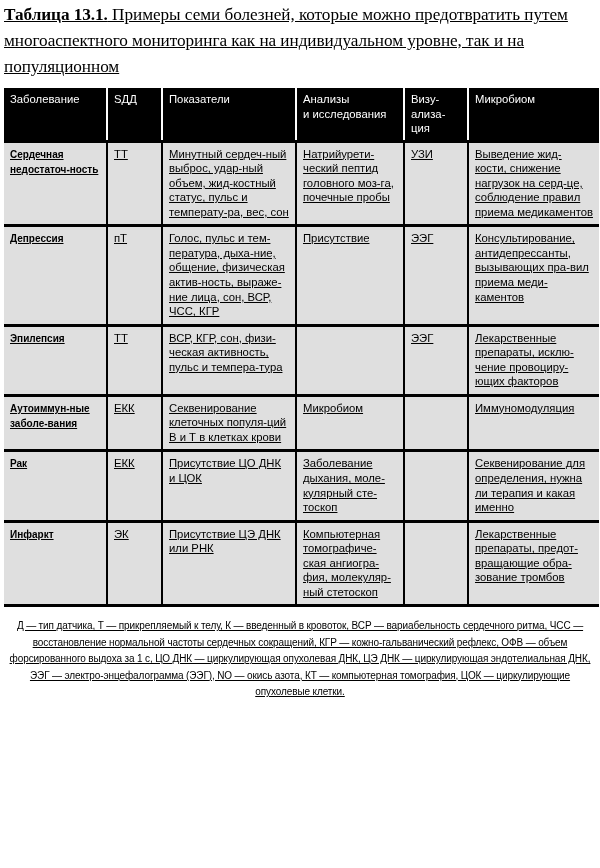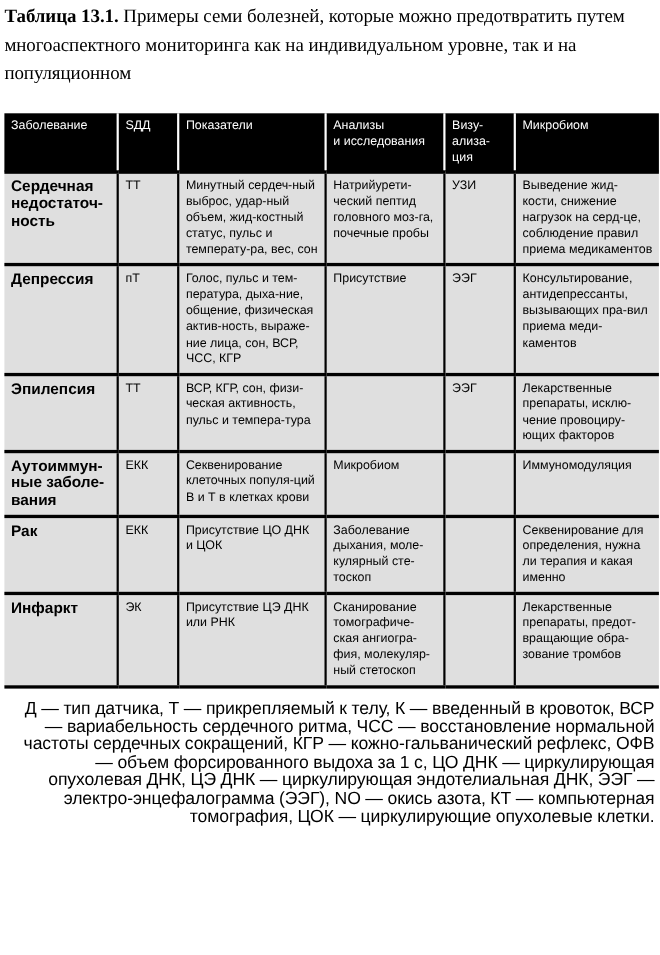--- a/index.html
+++ b/index.html
@@ -15,41 +15,42 @@
     overflow: hidden;
     -webkit-font-smoothing: antialiased;
   }
 
   .page {
     width: 600px;
     height: 868px;
     position: relative;
     box-sizing: border-box;
     padding: 0 2px;
+    text-decoration: underline;
   }
 
   
   .caption {
     font-family: "Liberation Serif", serif;
     font-size: 17.2px;
     line-height: 26px;
     color: #000;
     padding: 2px 2px 0 2px;
     letter-spacing: -0.05px;
   }
   .caption .caption-label {
     font-weight: bold;
   }
   .caption .caption-text {
     font-weight: normal;
   }
 
   
   .table-wrap {
-    margin-top: 23px;
+    margin-top: 8px;
     padding: 0 2px;
   }
   table.dtable {
     border-collapse: collapse;
     width: 595px;
     table-layout: fixed;
     font-size: 11.3px;
     line-height: 14.55px;
   }
   table.dtable col.c-disease    { width: 103px; }
@@ -86,32 +87,32 @@
     hyphens: manual;
   }
   table.dtable tbody td:first-child {
     border-left: none;
   }
   table.dtable tbody tr:last-child td {
     border-bottom: 3px solid #000000;
   }
   table.dtable tbody td.disease {
     font-weight: bold;
-    font-size: 14px;
+    font-size: 10px;
     line-height: 15.6px;
   }
   table.dtable tbody td.empty-cell { }
 
   
   .footnote {
     margin-top: 11px;
     padding: 0 3px 0 3px;
-    font-size: 16px;
+    font-size: 10px;
     line-height: 16.4px;
-    text-align: right;
+    text-align: center;
     letter-spacing: -0.09px;
     word-spacing: -0.15px;
   }
 </style>
 </head>
 <body>
 
 <div class="page">
 
   <div class="caption">
@@ -176,21 +177,21 @@
           <td>ЕКК</td>
           <td>Присутствие ЦО ДНК и ЦОК</td>
           <td>Заболевание дыхания, моле-кулярный сте-тоскоп</td>
           <td class="empty-cell"></td>
           <td>Секвенирование для определения, нужна ли терапия и какая именно</td>
         </tr>
         <tr>
           <td class="disease">Инфаркт</td>
           <td>ЭК</td>
           <td>Присутствие ЦЭ ДНК или РНК</td>
-          <td>Сканирование томографиче-ская ангиогра-фия, молекуляр-ный стетоскоп</td>
+          <td>Компьютерная томографиче-ская ангиогра-фия, молекуляр-ный стетоскоп</td>
           <td class="empty-cell"></td>
           <td>Лекарственные препараты, предот-вращающие обра-зование тромбов</td>
         </tr>
       </tbody>
     </table>
   </div>
 
   <div class="footnote">Д — тип датчика, Т — прикрепляемый к телу, К — введенный в кровоток, ВСР — вариабельность сердечного ритма, ЧСС — восстановление нормальной частоты сердечных сокращений, КГР — кожно-гальванический рефлекс, ОФВ — объем форсированного выдоха за 1 с, ЦО ДНК — циркулирующая опухолевая ДНК, ЦЭ ДНК — циркулирующая эндотелиальная ДНК, ЭЭГ — электро-энцефалограмма (ЭЭГ), NO — окись азота, КТ — компьютерная томография, ЦОК — циркулирующие опухолевые клетки.</div>
 
 </div>

